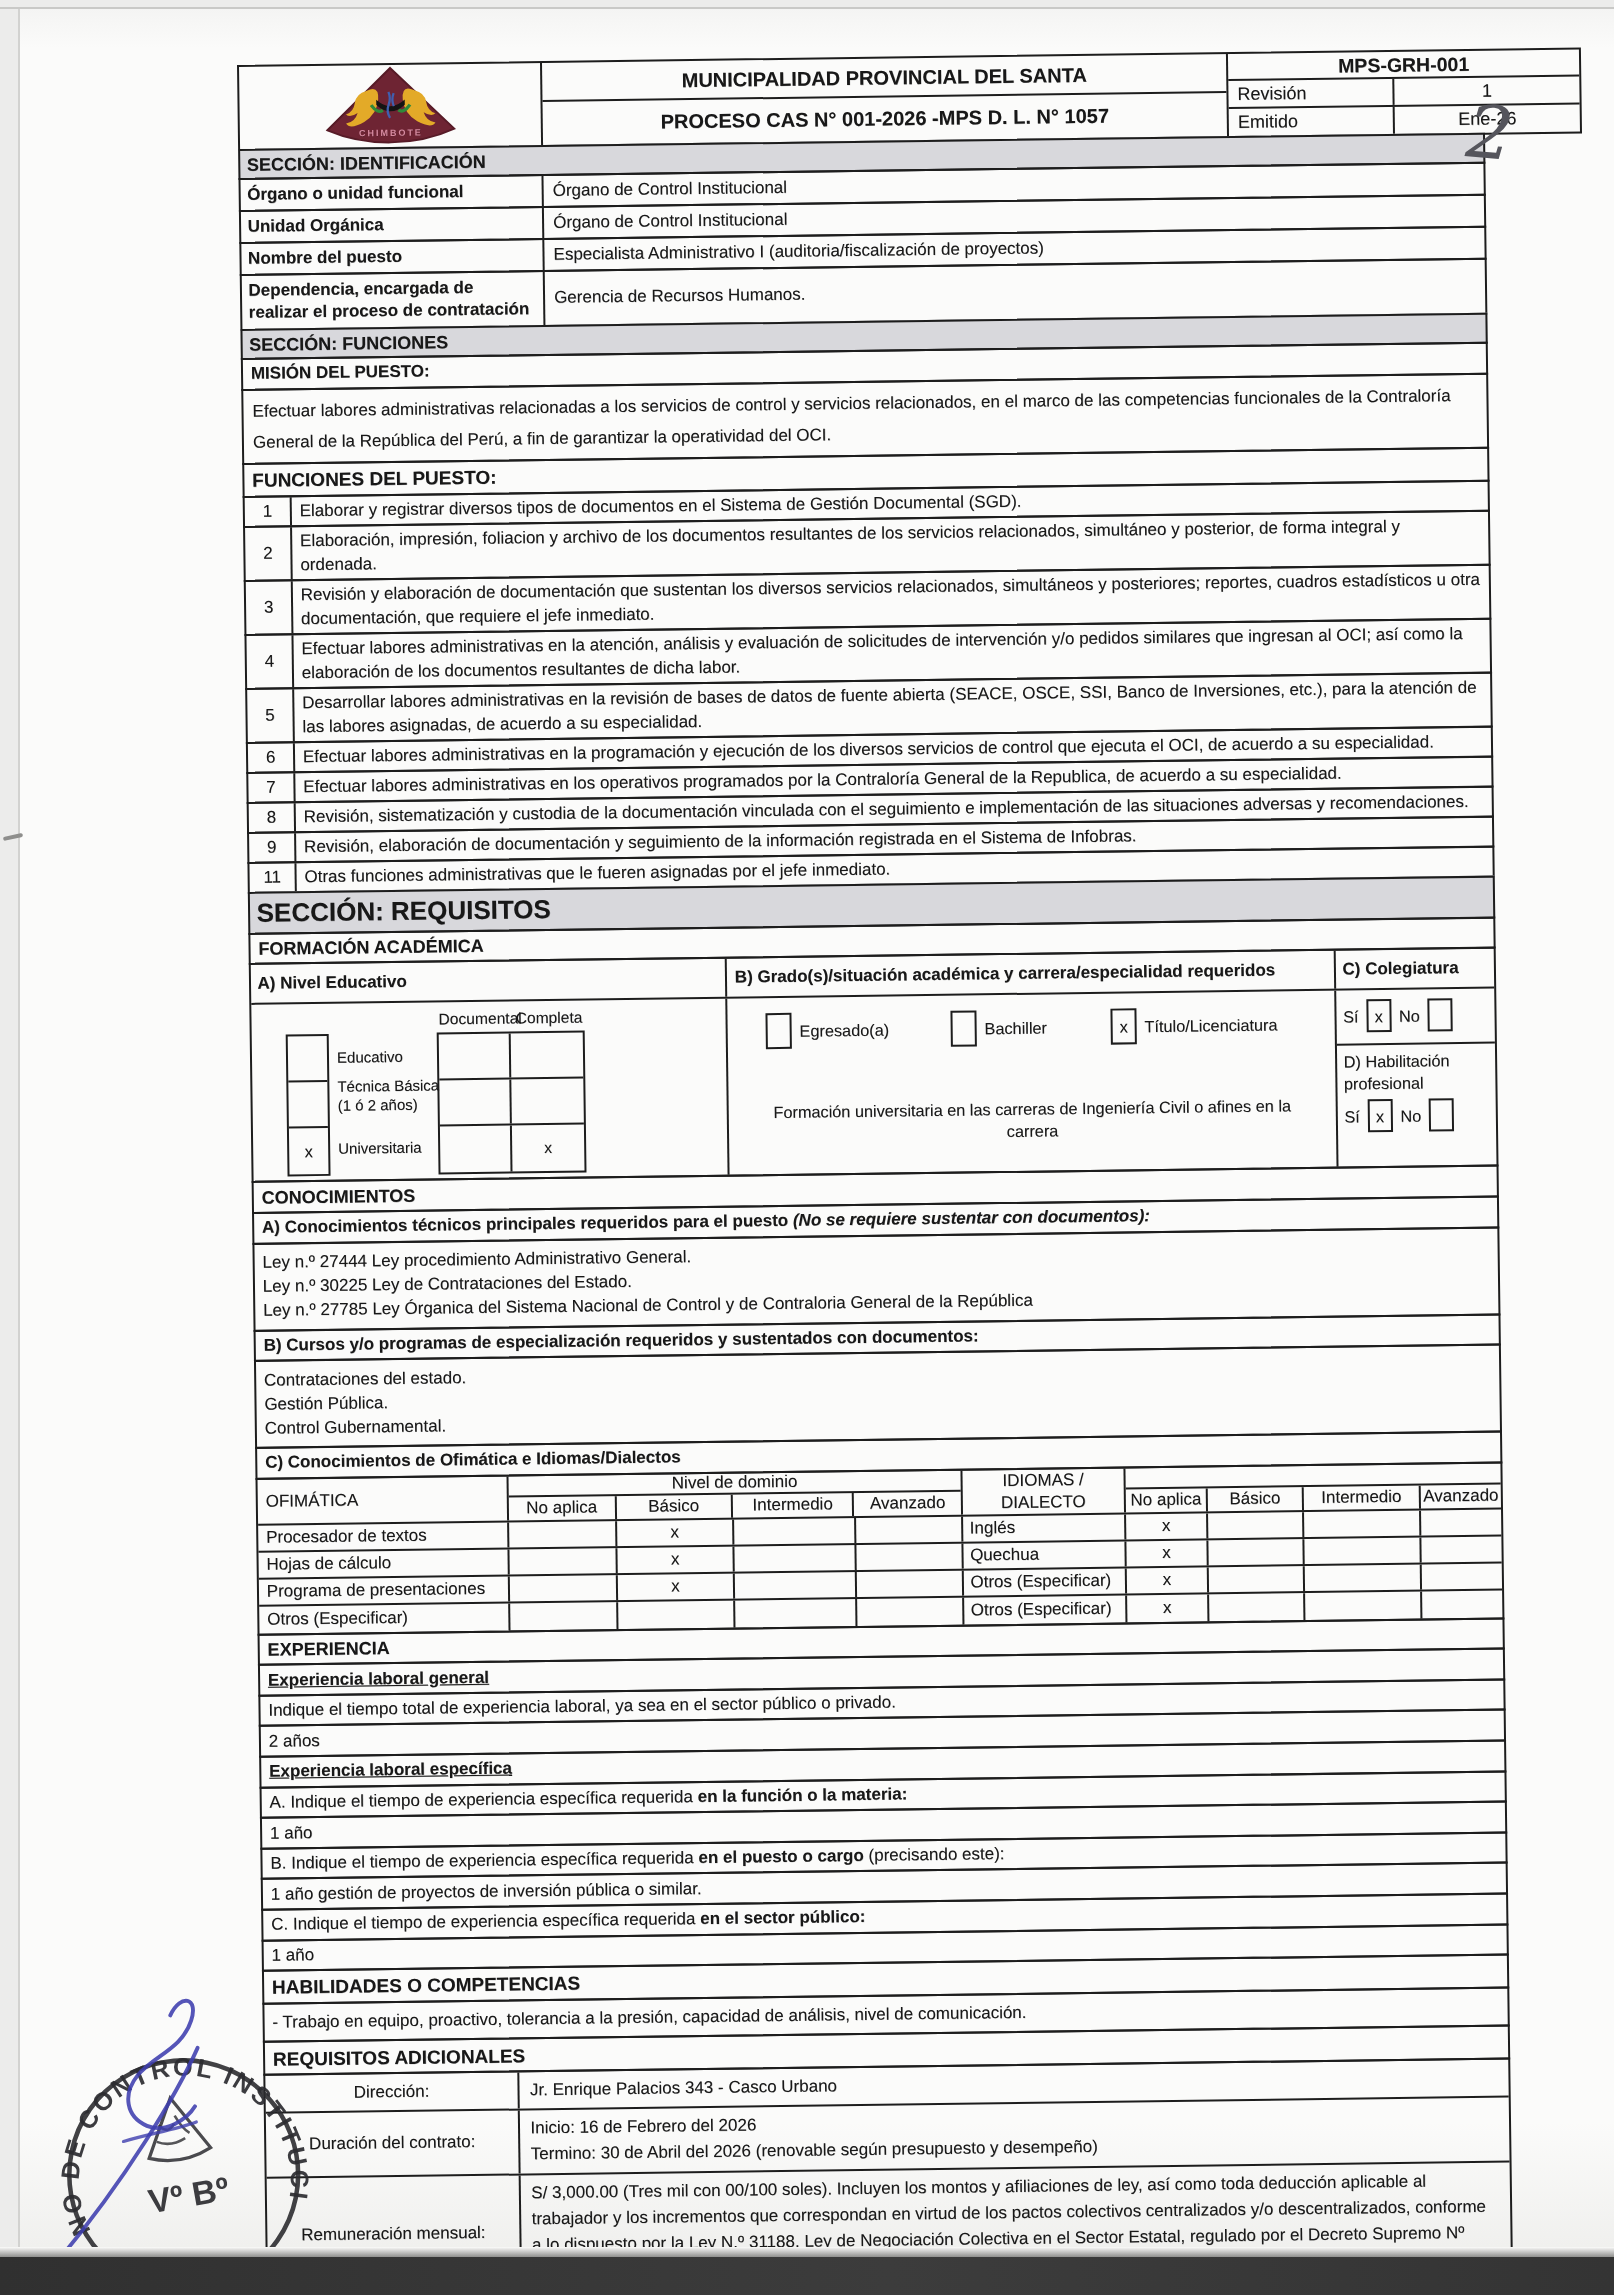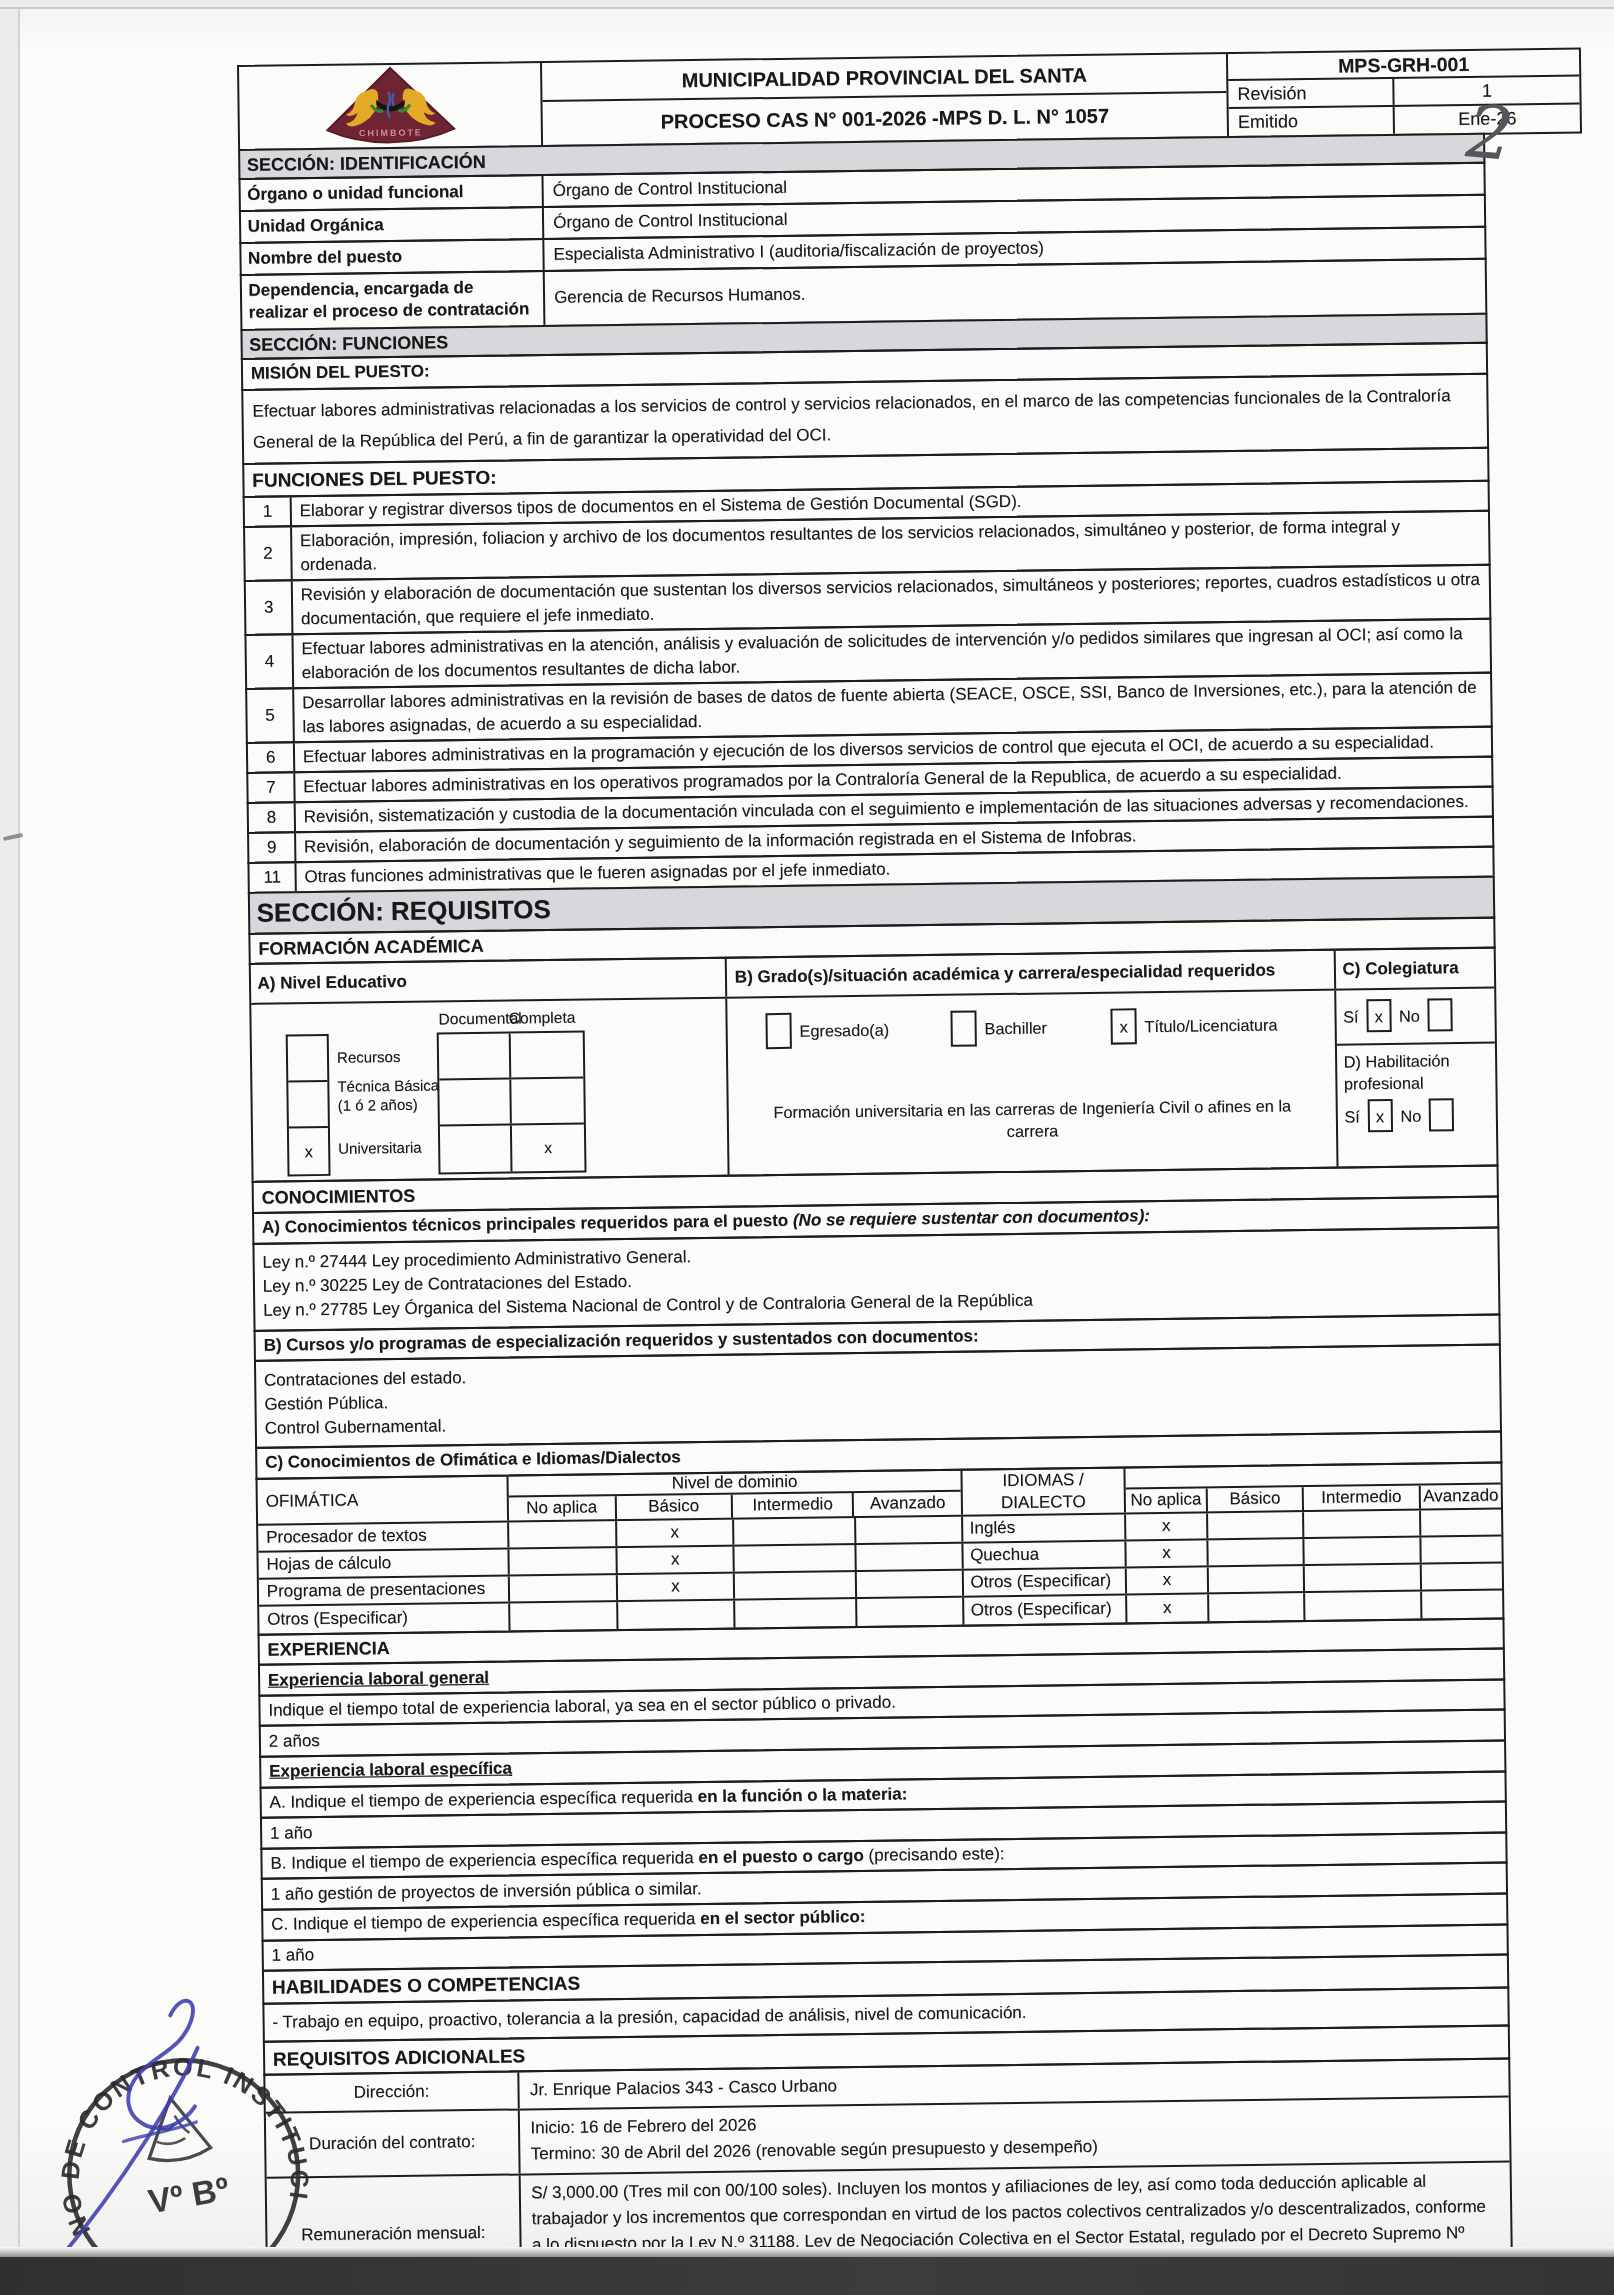--- a/index.html
+++ b/index.html
@@ -228,27 +228,27 @@
 
   <div class="row np">
     <div class="fa-head">
       <div class="fa-a">A) Nivel Educativo</div>
       <div class="fa-b">B) Grado(s)/situación académica y carrera/especialidad requeridos</div>
       <div class="fa-c">C) Colegiatura</div>
     </div>
     <div class="fa-body">
       <div class="fa-a-body">
         <div class="col-lab" style="left:187px">Documental</div>
-        <div class="col-lab" style="left:254px">Completa</div>
+        <div class="col-lab" style="left:261px">Completa</div>
         <div class="lvl-stack">
           <div class="lvl-cell"></div>
           <div class="lvl-cell"></div>
           <div class="lvl-cell">x</div>
         </div>
-        <div class="lvl-lab" style="top:44px">Recursos</div>
+        <div class="lvl-lab" style="top:44px">Educativo</div>
         <div class="lvl-lab" style="top:73px">
           <span style="display:block">Técnica Básica</span>
           <span style="display:block">(1 ó 2 años)</span>
         </div>
         <div class="lvl-lab" style="top:135px">Universitaria</div>
         <div class="ic-table">
           <div class="ic-row">
             <div class="ic-cell"></div>
             <div class="ic-cell"></div>
           </div>

